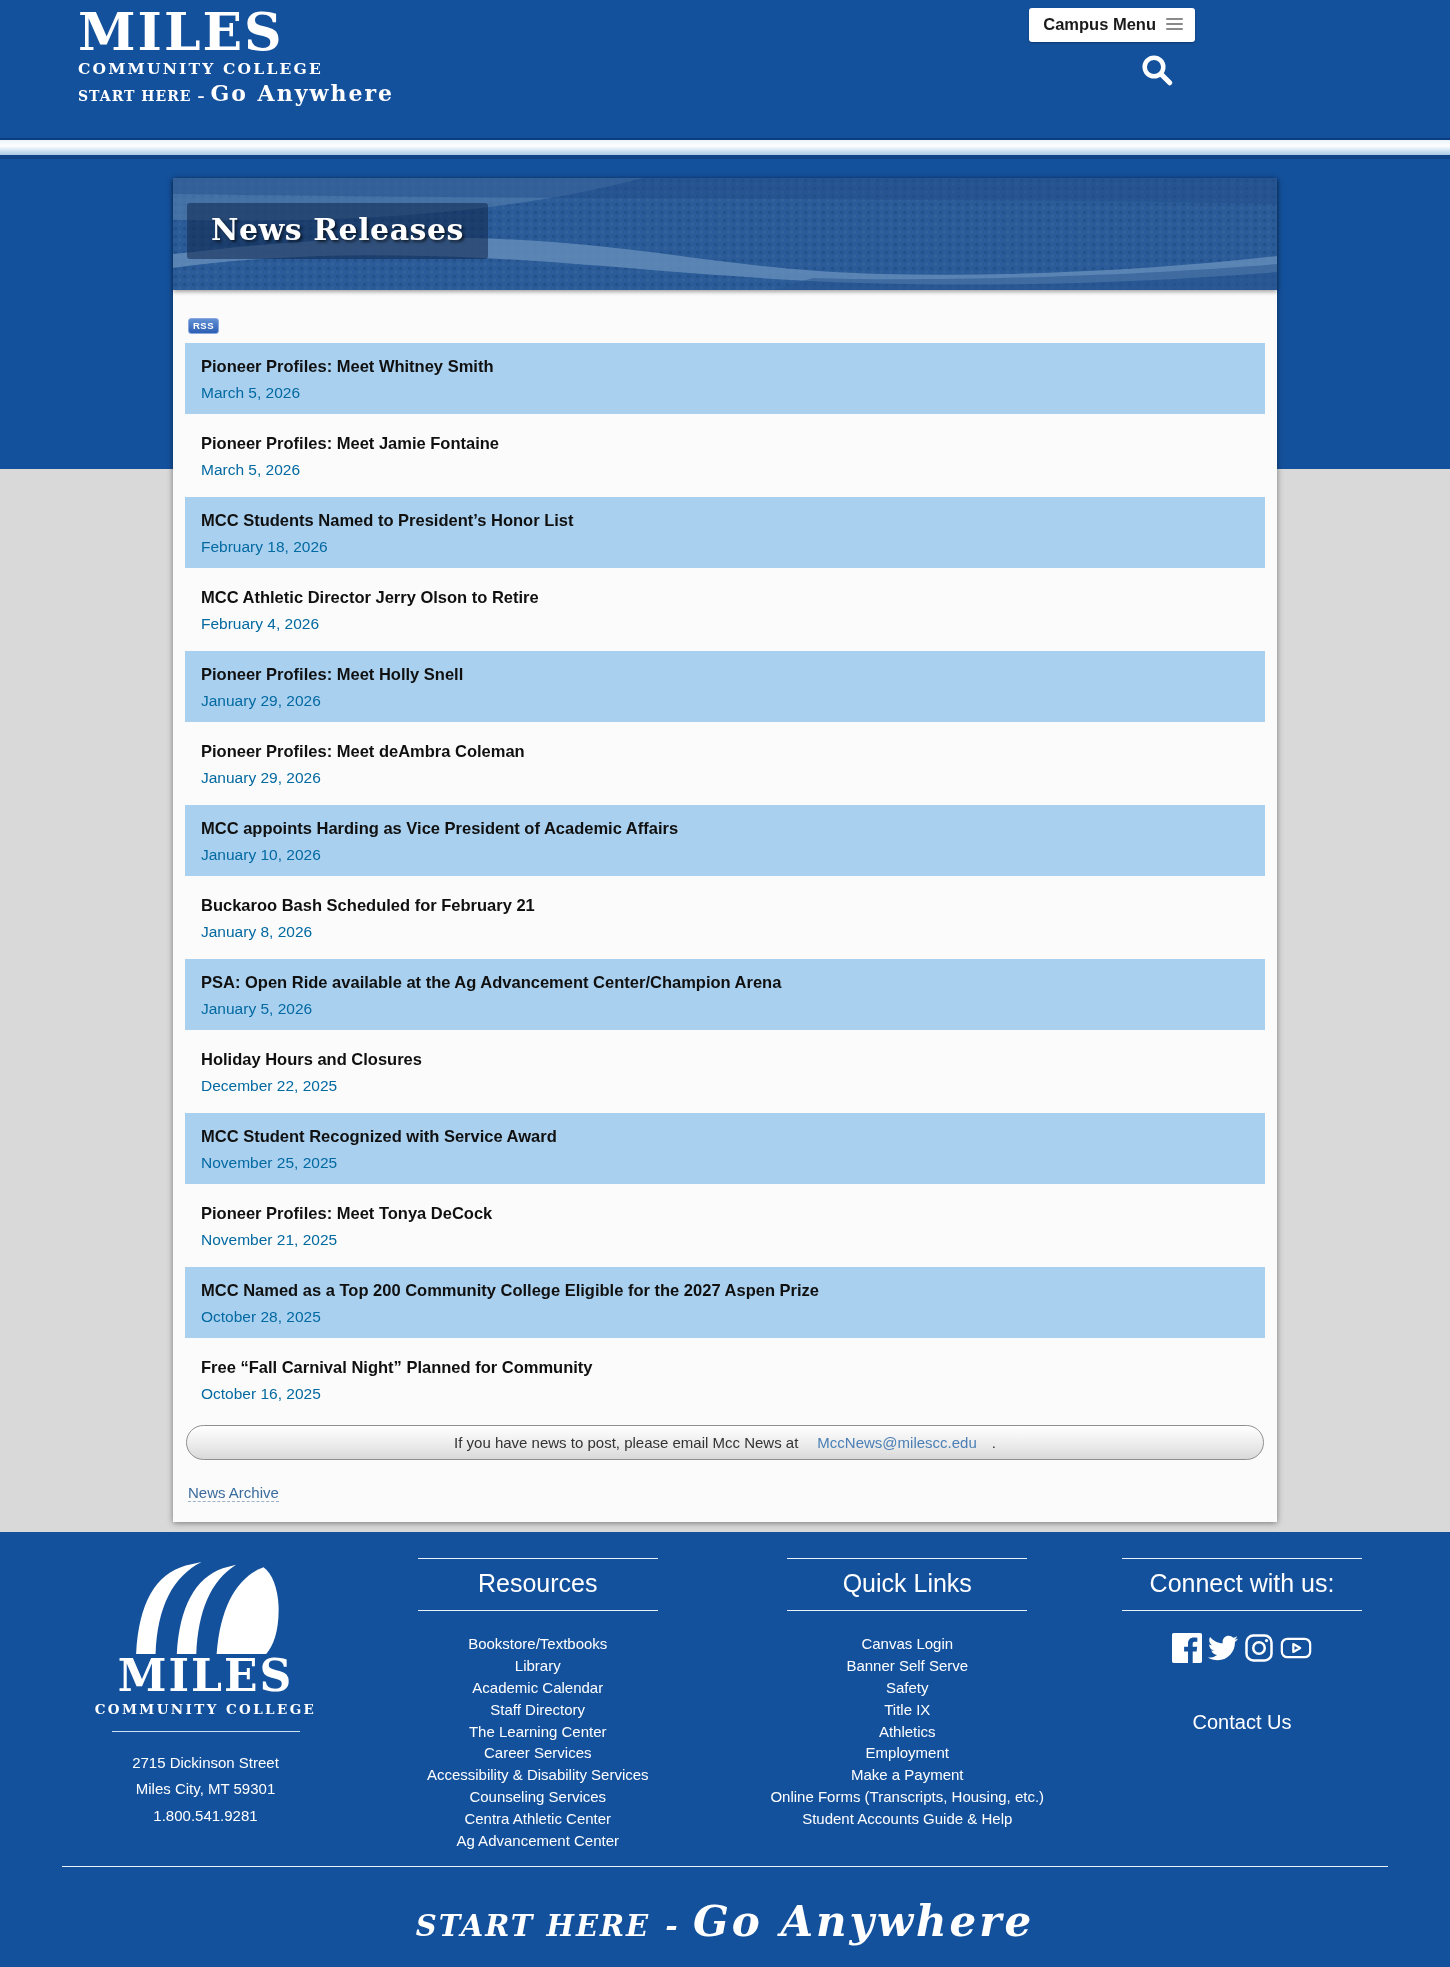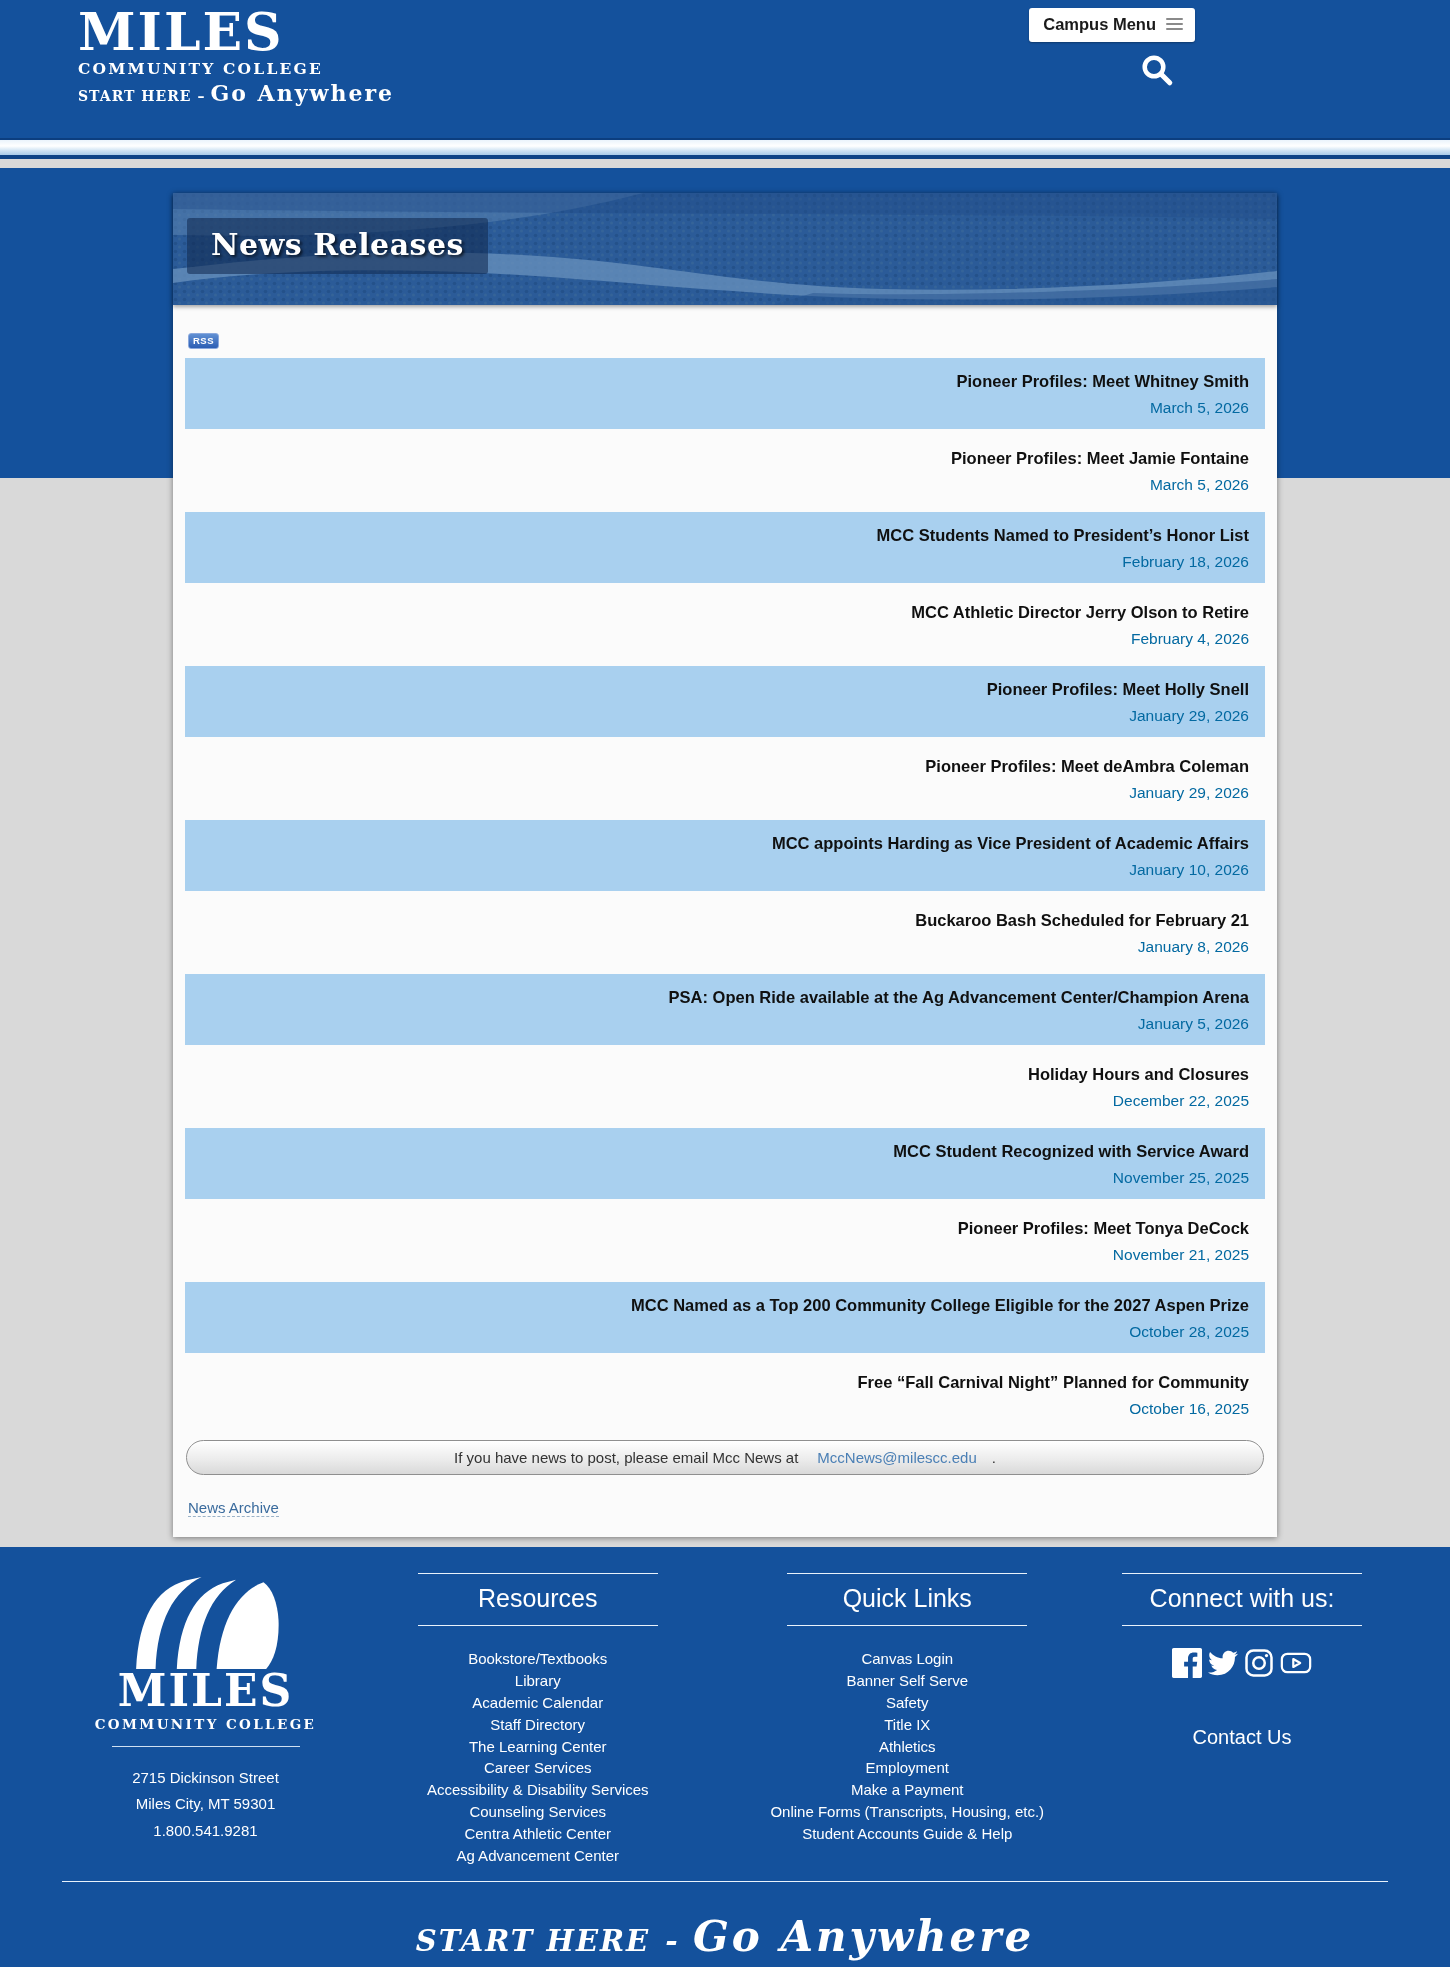--- a/index.html
+++ b/index.html
@@ -21,38 +21,38 @@
       cursor:pointer; box-shadow:0 1px 2px rgba(0,0,0,.3); }
   .hamburger { display:inline-block; width:17px; }
   .hamburger span { display:block; height:2px; background:#8a8a8a; margin:3px 0; border-radius:1px; }
   .header-search { display:inline-block; margin-top:10px; margin-right:20px; cursor:pointer; }
 
   
   .stripe { height:21px; background:linear-gradient(to bottom,#eaf3fb 0%,#ffffff 40%,#cde2f3 72%,#a9cbe8 100%);
       border-top:2px solid #0c3e7f; border-bottom:4px solid #0e4386; }
 
   
-  .mid-wrap { background:linear-gradient(to bottom,#14519c 0,#14519c 310px,#d9d9d9 310px); padding:25px 0 10px;margin-top:9px; }
+  .mid-wrap { background:linear-gradient(to bottom,#14519c 0,#14519c 310px,#d9d9d9 310px); padding:19px 0 10px; }
   .content-panel { width:1104px; margin:0 auto; background:#fbfbfb; box-shadow:0 1px 6px rgba(0,0,0,.45); }
 
   .banner { height:112px; position:relative; overflow:hidden; box-shadow:0 2px 4px rgba(0,0,0,.35); }
   .banner svg.banner-art { position:absolute; inset:0; width:100%; height:100%; }
   .banner-tint { position:absolute; inset:0; background:rgba(19,70,135,.30); }
   .banner-title-box { position:absolute; left:14px; top:25px; background:rgba(14,38,76,.55); border-radius:3px;
       padding:9px 24px 12px; }
   .banner-title { font-family:"DejaVu Serif", serif; font-weight:bold; font-size:30px; color:#fff;
       text-shadow:2px 2px 3px rgba(0,0,0,.65); letter-spacing:.5px; }
 
   .panel-body { padding:12px 12px 18px; }
   .rss-badge { display:inline-block; margin:16px 0 9px 3px; font-size:9.5px; font-weight:bold; color:#fff;
       background:linear-gradient(#6190d3,#2c5eb4); border:1px solid #8aa8dd; border-radius:3px; padding:1px 4px 2px;
       letter-spacing:.5px; cursor:pointer; }
 
   .news-list { list-style:none; }
-  .news-item { min-height:66px; text-align:right; padding:14px 16px 12px; margin-bottom:6px; cursor:pointer; }
+  .news-item { min-height:66px; text-align:left; padding:14px 16px 12px; margin-bottom:6px; cursor:pointer; }
   .news-item.highlight { background:#a9d0ef; }
   .news-title { font-size:16.5px; font-weight:bold; color:#101010; }
   .news-date { font-size:15.5px; color:#0369a1; margin-top:8px; }
 
   .note-pill { margin:10px 1px 0; height:35px; border:1px solid #8f8f8f; border-radius:18px;
       background:linear-gradient(#ffffff,#ececec 55%,#d9d9d9); box-shadow:inset 0 1px 0 #fff;
       display:flex; align-items:center; justify-content:center; font-size:15px; color:#333;gap:15px; }
   .note-pill a { color:#4a7fb5; text-decoration:none; margin-left:4px; }
 
   .archive-link { display:inline-block; margin:24px 0 2px 3px; font-size:15px; color:#3a6b9d;

